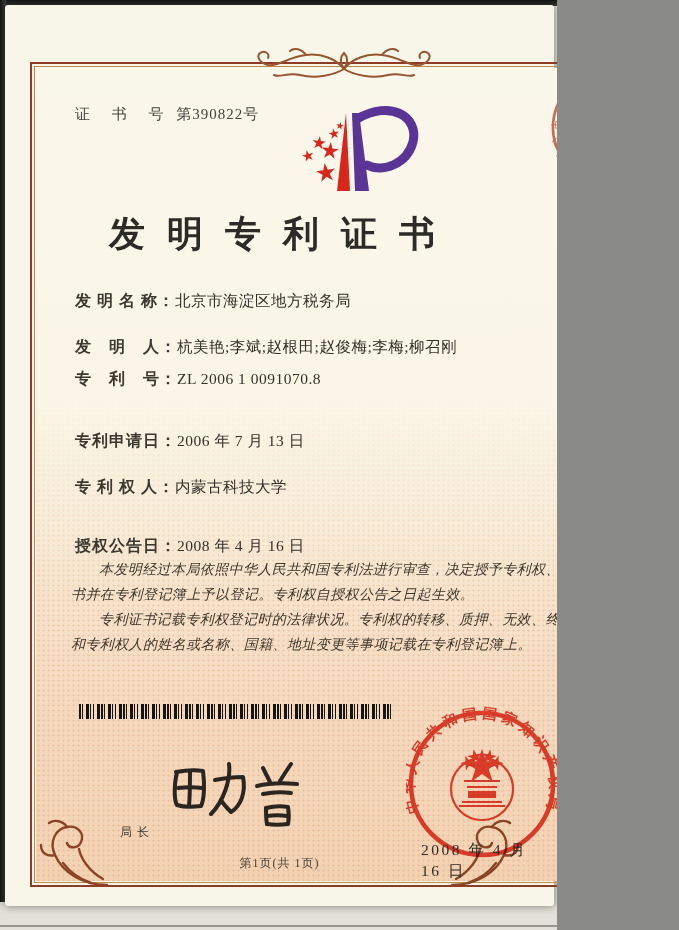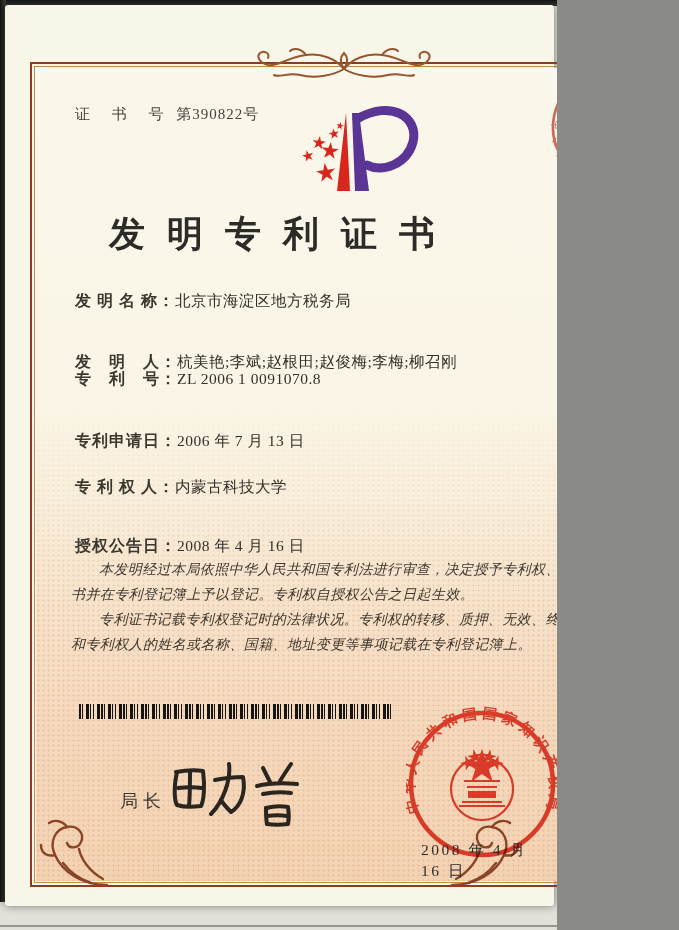--- a/index.html
+++ b/index.html
@@ -51,41 +51,41 @@
   .title{
     position:absolute;left:0;right:0;top:205px;text-align:center;
     font-size:36px;font-weight:700;color:#2c2b27;
     letter-spacing:22px;padding-left:7px;
   }
 
   .fields{position:absolute;left:70px;top:286px;width:500px;}
   .field-row{position:absolute;left:0;white-space:nowrap;}
   .field-row .flabel{font-size:16px;font-weight:700;color:#3b382f;letter-spacing:1px;}
   .field-row .fvalue{font-size:15.5px;color:#33302a;letter-spacing:0.5px;}
-  .r0{top:0;} .r1{top:61px;} .r2{top:78px;} .r3{top:140px;} .r4{top:186px;} .r5{top:245px;text-align:right;}
+  .r0{top:0;} .r1{top:46px;} .r2{top:78px;} .r3{top:140px;} .r4{top:186px;} .r5{top:245px;text-align:right;}
 
   .body-text{
     position:absolute;left:66px;top:553px;width:552px;
     font-size:14px;line-height:1.78;color:#3d362c;
     font-style:italic;letter-spacing:0.4px;
   }
   .body-text p{margin:0;text-indent:2em;}
 
   .barcode{
     position:absolute;left:74px;top:699px;width:315px;height:15px;
     background:repeating-linear-gradient(90deg,
       #151515 0 2px, transparent 2px 3px,
       #151515 3px 4px, transparent 4px 7px,
       #151515 7px 10px, transparent 10px 11px,
       #151515 11px 12px, transparent 12px 14px,
       #151515 14px 15px, transparent 15px 18px,
       #151515 18px 21px, transparent 21px 22px);
   }
 
-  .director{position:absolute;left:115px;top:784px;font-size:18px;color:#403d35;letter-spacing:5px;}
+  .director{position:absolute;left:115px;top:819px;font-size:12px;color:#403d35;letter-spacing:5px;}
   .signature{position:absolute;left:158px;top:745px;}
 
   .seal{position:absolute;left:401px;top:700px;opacity:.9;mix-blend-mode:multiply;}
   .seal-date{position:absolute;left:416px;top:835px;font-size:15.5px;color:#2e2c28;letter-spacing:2.5px;}
 
   .tax-stamp{position:absolute;left:538px;top:56px;transform:rotate(-33deg);opacity:.8;mix-blend-mode:multiply;}
 
   .footer-page{
     position:absolute;left:0;right:0;top:850px;text-align:center;
     font-size:12px;color:#46423a;letter-spacing:1px;
@@ -241,14 +241,15 @@
       <text font-size="11" fill="#c4493a" letter-spacing="3.5">
         <textPath href="#taxTop" startOffset="50%" text-anchor="middle">北京市海淀区地方税务局</textPath>
       </text>
       <text font-size="11" fill="#c4493a" letter-spacing="3">
         <textPath href="#taxBottom" startOffset="50%" text-anchor="middle">国家知识产权局</textPath>
       </text>
       <text x="66" y="60" font-size="11.5" fill="#c4493a" text-anchor="middle" letter-spacing="1">印 花 税</text>
       <text x="66" y="78" font-size="11.5" fill="#c4493a" text-anchor="middle" letter-spacing="1">代扣专用章</text>
     </svg>
 
+    <div class="footer-page">第1页(共 1页)</div>
   </div>
 </div>
 
 </body></html>

